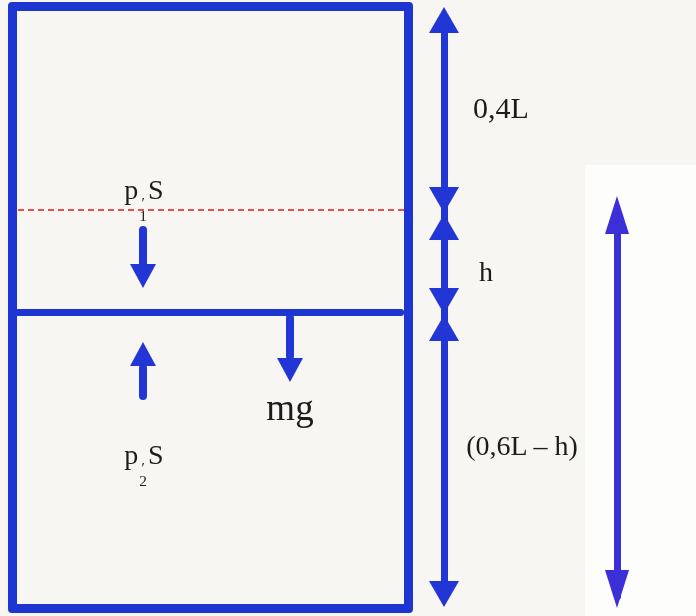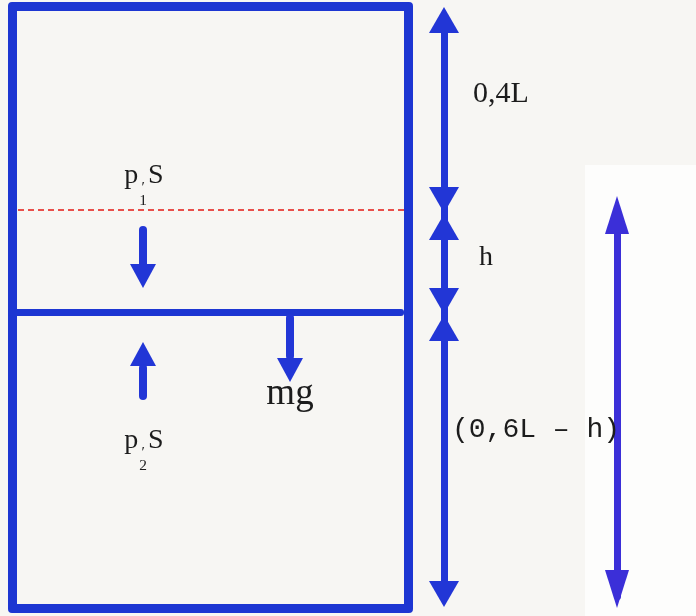--- a/index.html
+++ b/index.html
@@ -47,28 +47,28 @@
   .tri{position:absolute;width:0;height:0;}
   .tri.down-f{border-left:13px solid transparent;border-right:13px solid transparent;border-top:24px solid var(--arrow-blue);}
   .tri.up-f{border-left:13px solid transparent;border-right:13px solid transparent;border-bottom:24px solid var(--arrow-blue);}
   .tri.down-d{border-left:15px solid transparent;border-right:15px solid transparent;border-top:26px solid var(--arrow-blue);}
   .tri.up-d{border-left:15px solid transparent;border-right:15px solid transparent;border-bottom:26px solid var(--arrow-blue);}
   .tri.up-r{border-left:12px solid transparent;border-right:12px solid transparent;border-bottom:38px solid var(--indigo);}
   .tri.down-r{border-left:12px solid transparent;border-right:12px solid transparent;border-top:38px solid var(--indigo);}
   .stem.right{background:var(--indigo);}
 
   
-  .lbl{position:absolute;text-align:center;white-space:nowrap;}
+  .lbl{position:absolute;text-align:center;white-space:nowrap;margin-top:16px;}
   .lbl-p{left:98px;width:92px;font-size:28px;}
   .lbl-p1{top:158px;}
   .lbl-p2{top:423px;}
   .lbl-mg{left:255px;top:370px;width:70px;font-size:37px;}
   .lbl-04L{left:461px;top:75px;width:80px;font-size:30px;}
   .lbl-h{left:464px;top:240px;width:44px;font-size:28px;}
-  .lbl-06Lh{left:452px;top:414px;width:140px;font-size:28px;font-family:Liberation Mono, monospace;}
+  .lbl-06Lh{left:452px;top:414px;width:140px;font-size:28px;}
   .lbl-06L{left:627px;top:339px;width:64px;font-size:31px;}
 
   
   .ps{display:inline-flex;flex-direction:column;align-items:center;
       font-size:0.55em;line-height:0.85;vertical-align:-9px;margin:0 1px;}
 </style>
 </head>
 <body>
 
 <div id="scene">

